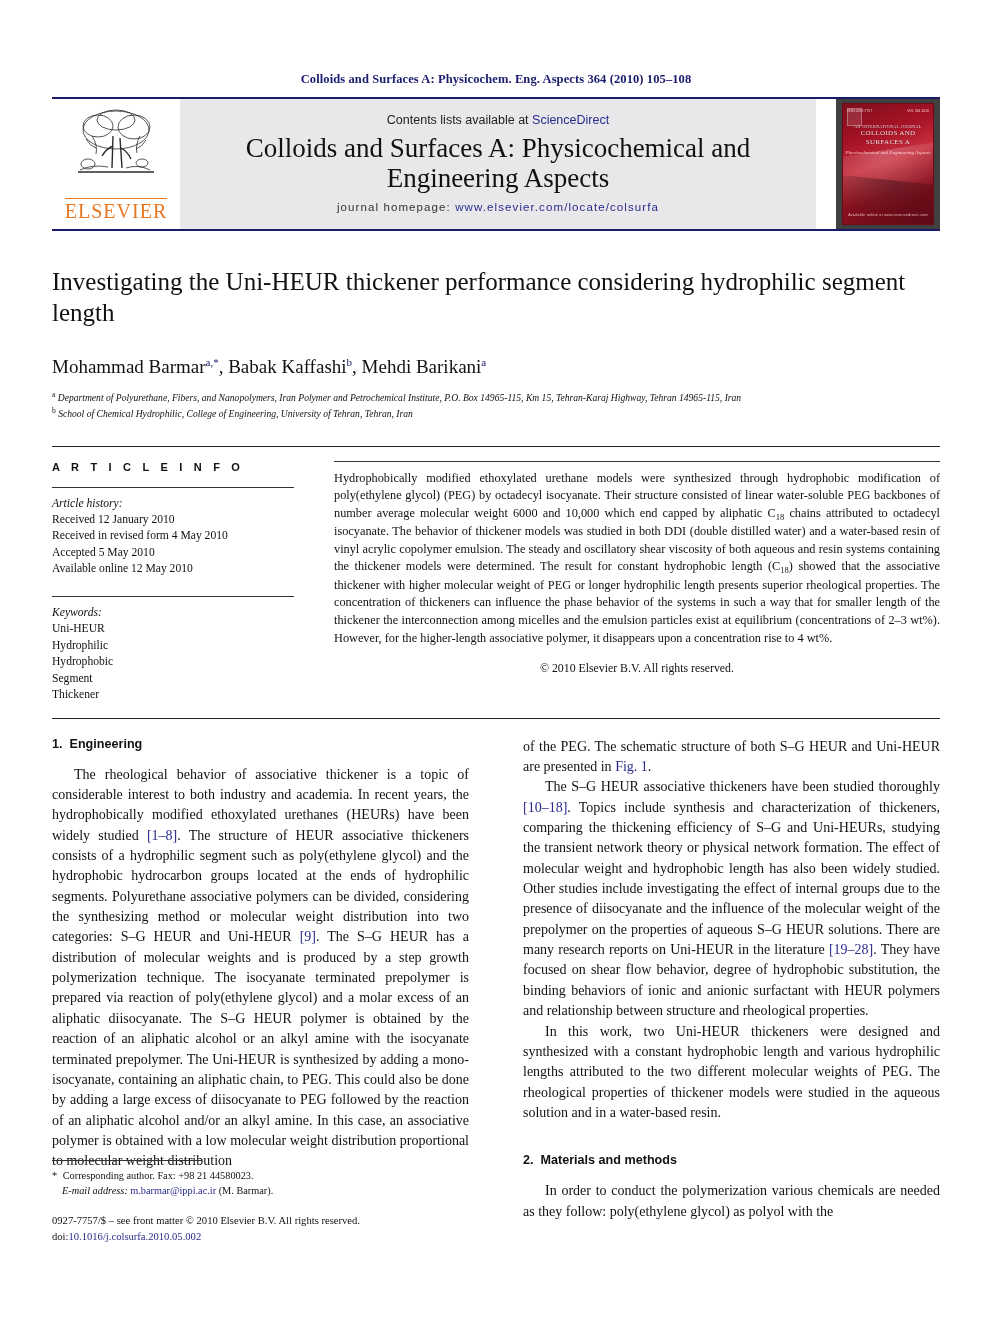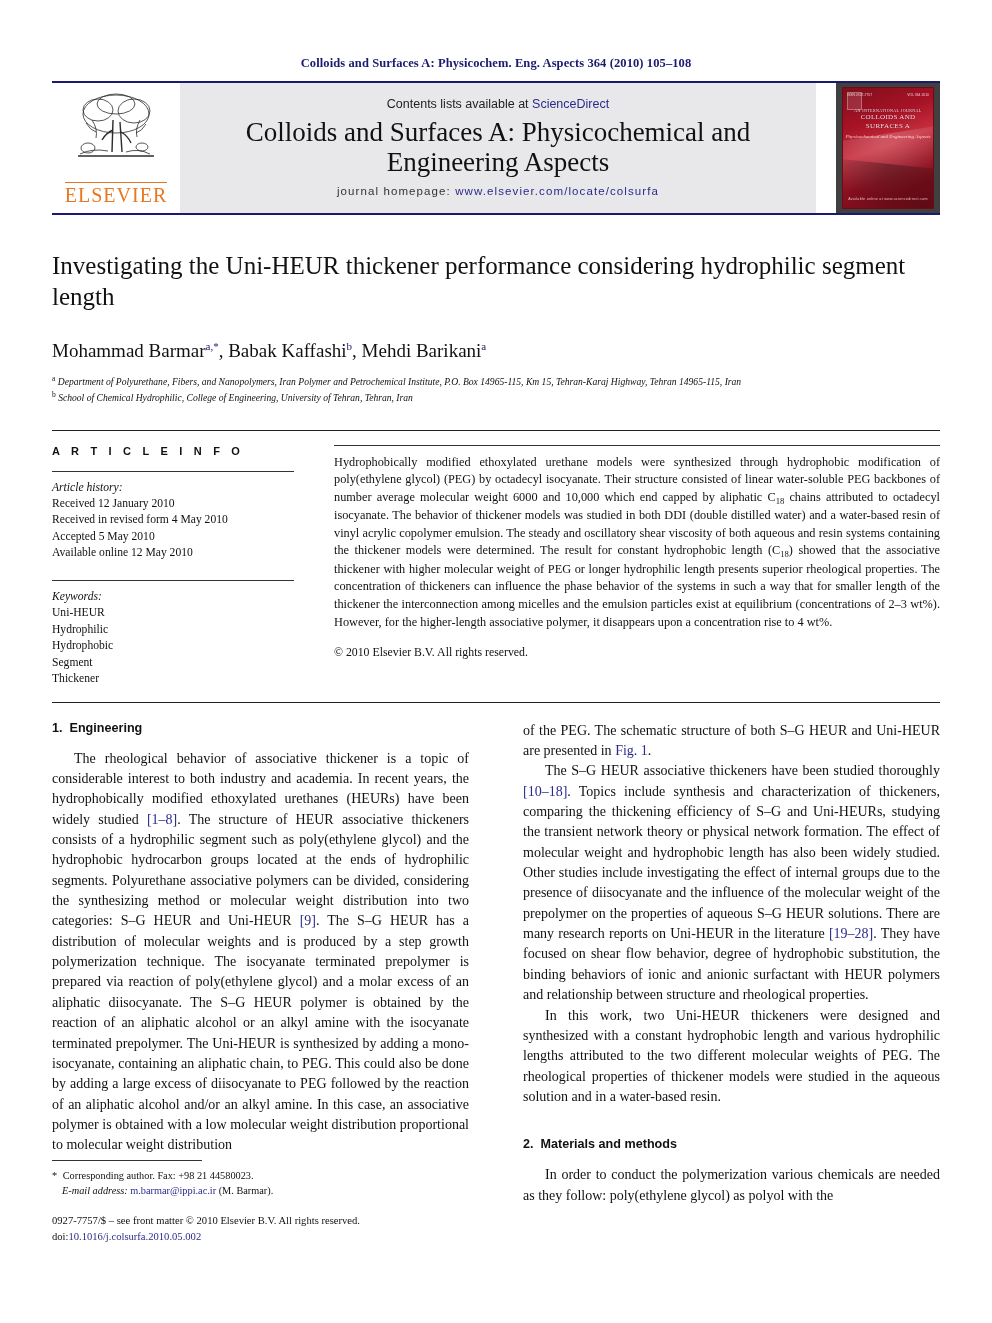--- a/index.html
+++ b/index.html
@@ -14,21 +14,21 @@
     color: #000000;
     position: relative;
     overflow: hidden;
   }
 
   .page {
     width: 992px;
     height: 1323px;
     position: relative;
     box-sizing: border-box;
-    padding: 0 52px;
+    padding: 16px 52px;
   }
 
   
   .running-head {
     text-align: center;
     font-family: "Liberation Serif", serif;
     font-weight: bold;
     font-size: 12.5px;
     color: #1a1a6e;
     padding-top: 56px;
@@ -263,21 +263,21 @@
   .info-gap { height: 18px; }
   .abs-text {
     font-family: "Liberation Serif", serif;
     font-size: 12.3px;
     line-height: 1.425;
     text-align: justify;
     color: #111;
   }
   .abs-text sub { font-size: 8.6px; }
   .copyright {
-    text-align: left;
+    text-align: center;
     font-family: "Liberation Serif", serif;
     font-size: 11.8px;
     margin-top: 14px;
     color: #111;
   }
 
   .rule-after-abs {
     border-top: 1px solid #222;
     margin-top: 14px;
   }

